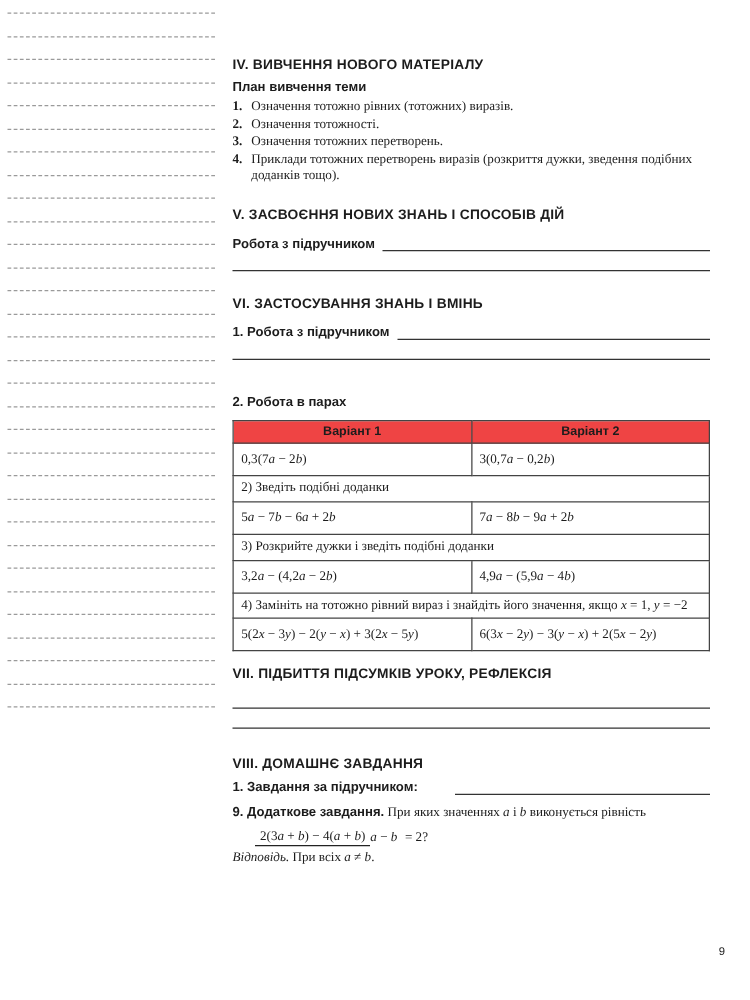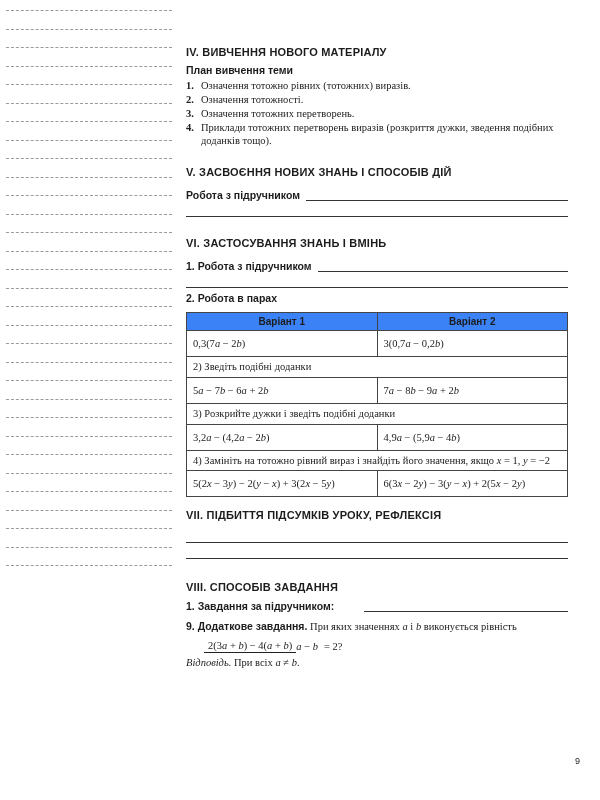--- a/index.html
+++ b/index.html
@@ -35,21 +35,21 @@
 
   .label-row { display: flex; align-items: flex-end; margin-top: 10px; }
   .fill-line { flex: 1; border-bottom: 1px solid #333; margin-left: 6px; height: 12px; }
   .blank-line { border-bottom: 1px solid #333; height: 15px; }
 
   .para { font-size: 10.5px; line-height: 1.33; text-align: justify; margin-top: 3px; }
 
   .work-table { width: 100%; border-collapse: collapse; margin-top: 8px; font-size: 10.5px; }
   .work-table th, .work-table td { border: 1px solid #444; }
   .work-table th {
-    background: #3b82f6;
+    background: #ef4444;
     font-family: "Liberation Sans", sans-serif;
     font-weight: 700; font-size: 10px;
     padding: 3px; text-align: center; width: 50%;
   }
   .work-table td.task { padding: 3px 6px; line-height: 1.3; }
   .work-table td.expr { padding: 7px 6px; width: 50%; }
 
   .frac-row { display: flex; align-items: center; margin: 6px 0 2px 18px; font-size: 10.5px; }
   .frac { display: inline-flex; flex-direction: row; text-align: center; }
   .frac .num { border-bottom: 1px solid #222; padding: 0 4px 1px 4px; }
@@ -132,21 +132,21 @@
   </div>
   <div class="blank-line"></div>
 
   <div class="sec-h" style="margin-top:20px;">VI. ЗАСТОСУВАННЯ ЗНАНЬ І ВМІНЬ</div>
   <div class="label-row">
     <span class="bold-label">1. Робота з підручником</span>
     <span class="fill-line"></span>
   </div>
   <div class="blank-line"></div>
 
-  <div class="bold-label" style="margin-top:4px; display:block;">2. Робота в парах</div>
+  <div class="bold-label" style="margin-top:28px; display:block;">2. Робота в парах</div>
 
   <table class="work-table">
     <tbody>
       <tr>
         <th>Варіант 1</th>
         <th>Варіант 2</th>
       </tr>
       <tr>
         <td class="expr">0,3(7<i>a</i> − 2<i>b</i>)</td>
         <td class="expr">3(0,7<i>a</i> − 0,2<i>b</i>)</td>
@@ -172,21 +172,21 @@
         <td class="expr">5(2<i>x</i> − 3<i>y</i>) − 2(<i>y</i> − <i>x</i>) + 3(2<i>x</i> − 5<i>y</i>)</td>
         <td class="expr">6(3<i>x</i> − 2<i>y</i>) − 3(<i>y</i> − <i>x</i>) + 2(5<i>x</i> − 2<i>y</i>)</td>
       </tr>
     </tbody>
   </table>
 
   <div class="sec-h" style="margin-top:12px;">VII. ПІДБИТТЯ ПІДСУМКІВ УРОКУ, РЕФЛЕКСІЯ</div>
   <div class="blank-line"></div>
   <div class="blank-line"></div>
 
-  <div class="sec-h" style="margin-top:22px;">VIII. СПОСОБІВ ЗАВДАННЯ</div>
+  <div class="sec-h" style="margin-top:22px;">VIII. ДОМАШНЄ ЗАВДАННЯ</div>
   <div class="label-row" style="margin-top:2px;gap:24px;">
     <span class="bold-label">1. Завдання за підручником:</span>
     <span class="fill-line"></span>
   </div>
   <div class="para" style="margin-top:8px;">
     <span class="bold-label">9. Додаткове завдання.</span>
     <span>При яких значеннях <i>a</i> і <i>b</i> виконується рівність</span>
   </div>
   <div class="frac-row">
     <span class="frac">

